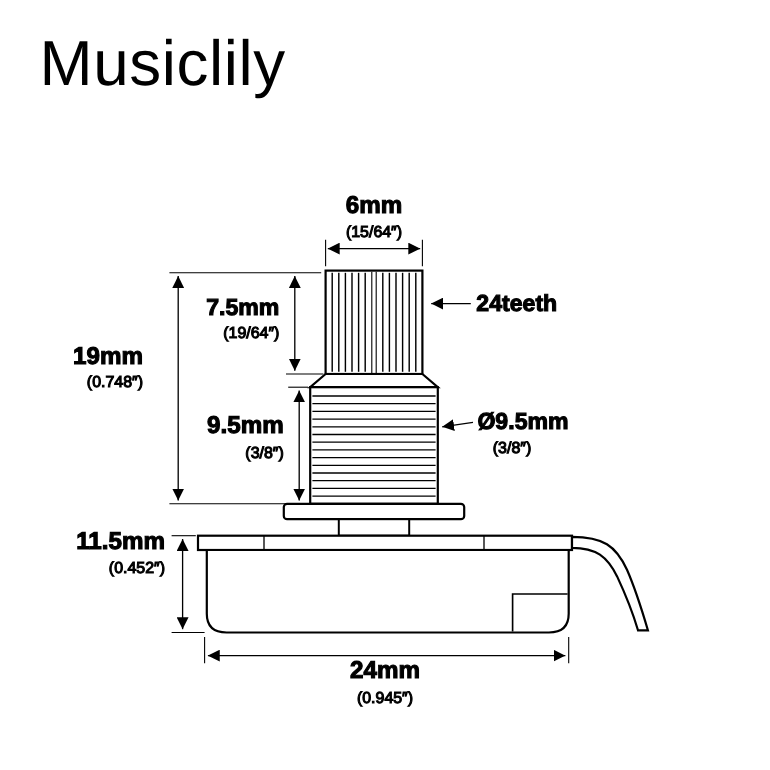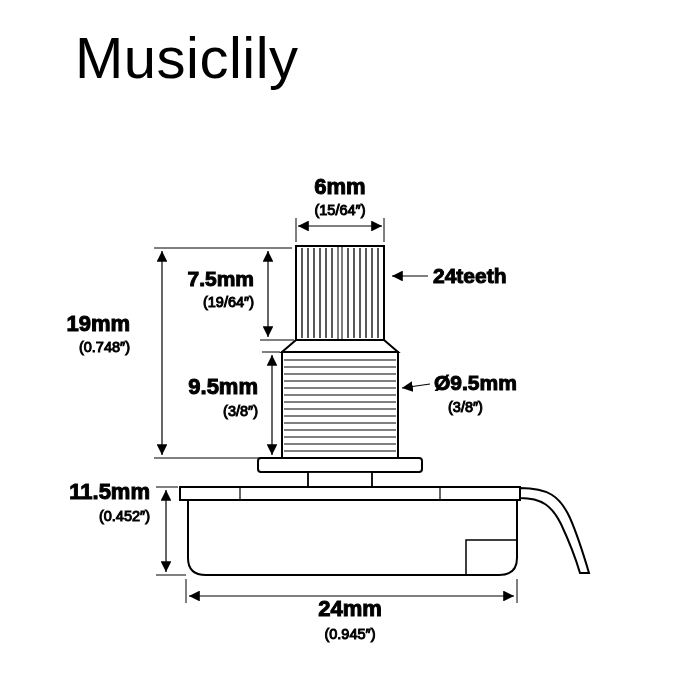--- a/index.html
+++ b/index.html
@@ -3,21 +3,20 @@
 <meta charset="utf-8">
 <style>
   * { margin: 0; padding: 0; box-sizing: border-box; }
   html, body { width: 700px; height: 700px; background: #ffffff; }
   body { font-family: "Liberation Sans", sans-serif; }
   .canvas { position: relative; width: 700px; height: 700px; background: #ffffff; overflow: hidden; }
   .logo {
     position: absolute; left: 36px; top: 24px;
     font-size: 58px; font-weight: 500; color: #000;
     letter-spacing: 0.5px;
-    margin-left: 39px;
   }
   .drawing { position: absolute; left: 0; top: 0; }
   svg text { fill: #000000; font-family: "Liberation Sans", sans-serif; }
   .dim-value { font-size: 22px; font-weight: 700; }
   .dim-value-sm { font-size: 21px; font-weight: 700; }
   .dim-alt { font-size: 14.5px; font-weight: 400; }
 </style>
 </head>
 <body>
 

